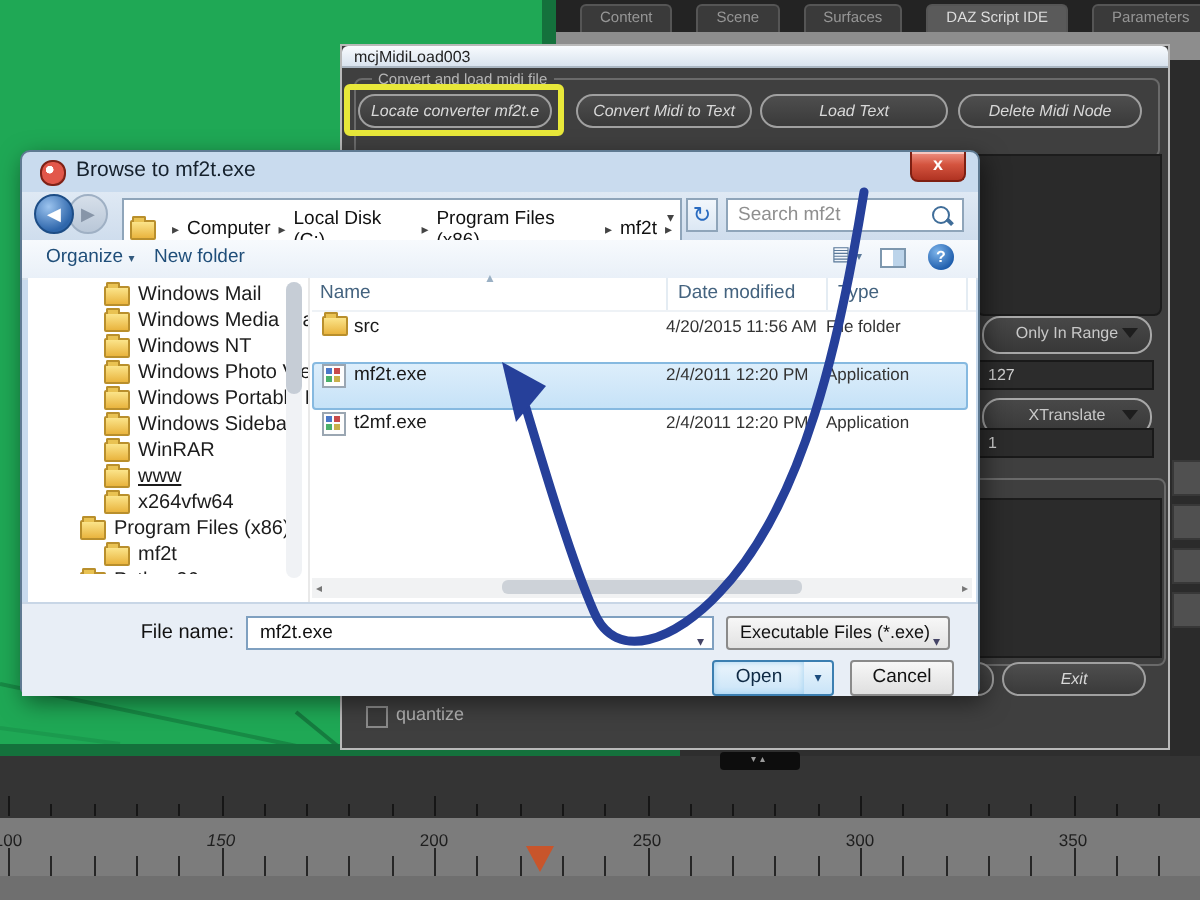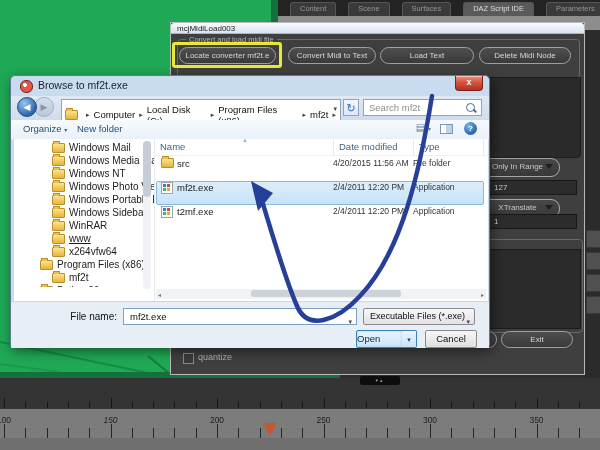--- a/index.html
+++ b/index.html
@@ -21,24 +21,24 @@
   .rightmargin{left:585px;top:30px;width:15px;height:348px;background:#2b2b2b;z-index:2;}
   .rm-bar{position:absolute;left:1px;width:13px;height:16px;background:#505050;border:1px solid #383838;}
 
   
   .midi{left:170px;top:22px;width:415px;height:353px;z-index:3;border:1px solid #b9b9b9;background:#3f3f3f;box-sizing:border-box;}
   .midi-title{position:absolute;left:0;top:0;width:100%;height:11px;background:linear-gradient(#f8fbfe,#d9e3ee);
               border-bottom:1px solid #aab6c2;border-radius:3px 3px 0 0;font-size:8px;color:#222;line-height:11px;padding-left:6px;box-sizing:border-box;}
   .midi-group{position:absolute;left:6px;top:16px;width:401px;height:38px;border:1px solid #6a6a6a;border-radius:4px;}
   .midi-group-label{position:absolute;left:8px;top:-5px;background:#3f3f3f;padding:0 3px;font-size:7.5px;color:#b5b5b5;}
   .pillbtn{position:absolute;height:17px;background:linear-gradient(#4e4e4e,#3a3a3a);border:1px solid #a0a0a0;
-           border-radius:9px;color:#d8d8d8;font-size:8px;text-align:center;line-height:16px;white-space:nowrap;overflow:hidden;box-sizing:border-box;}
+           border-radius:9px;color:#d8d8d8;font-size:8px;text-align:center;line-height:16px;white-space:nowrap;overflow:hidden;box-sizing:border-box;font-style:italic;}
   .hl-yellow{position:absolute;left:1px;top:19px;width:110px;height:26px;border:3px solid #e8e83a;border-radius:3px;box-sizing:border-box;}
   .midi-panel1{position:absolute;left:317px;top:54px;width:91px;height:79px;background:#2a2a2a;border:1px solid #1c1c1c;border-radius:0 0 4px 4px;}
-  .drop{position:absolute;left:304px;width:85px;height:19px;background:linear-gradient(#484848,#383838);border:1px solid #a8a8a8;
+  .drop{position:absolute;left:320px;width:85px;height:19px;background:linear-gradient(#484848,#383838);border:1px solid #a8a8a8;
         border-radius:9px;color:#c8c8c8;font-size:8px;line-height:16px;text-align:center;box-sizing:border-box;}
   .drop .dar{position:absolute;right:6px;top:5px;width:0;height:0;border-left:4px solid transparent;border-right:4px solid transparent;border-top:5px solid #1e1e1e;}
   .dinput{position:absolute;left:318px;width:88px;height:15px;background:#2c2c2c;border:1px solid #191919;color:#cfcfcf;
           font-size:8px;line-height:14px;padding-left:4px;box-sizing:border-box;}
   .dlabel{position:absolute;font-size:8px;color:#b8b8b8;}
   .midi-group2{position:absolute;left:313px;top:216px;width:97px;height:92px;border:1px solid #6a6a6a;border-radius:4px;}
   .midi-panel2{position:absolute;left:317px;top:226px;width:91px;height:78px;background:#2b2b2b;border:1px solid #1c1c1c;}
   .chk{position:absolute;left:12px;top:330px;width:9px;height:9px;background:#3a3a3a;border:1px solid #8a8a8a;}
   .chk-label{position:absolute;left:27px;top:329px;font-size:9px;color:#b0b0b0;}
 
@@ -101,21 +101,21 @@
   .hsb{position:absolute;left:142px;top:150px;width:330px;height:10px;background:#f1f2f3;font-size:6px;color:#777;}
   .hsb-thumb{position:absolute;left:95px;top:1px;width:150px;height:7px;background:#cdd2d8;border-radius:3px;}
   .hsb-arrow{position:absolute;top:2px;}
   .x-bottom{position:absolute;left:0;top:225px;width:478px;height:46px;background:#e8eef6;border-top:1px solid #c8d6e6;}
   .fn-label{position:absolute;left:40px;top:9px;width:66px;font-size:10px;color:#111;text-align:right;}
   .name-combo{position:absolute;left:112px;top:6px;width:234px;height:17px;background:#fff;border:1px solid #7fa0c0;box-sizing:border-box;font-size:9.5px;color:#111;line-height:15px;padding-left:6px;}
   .combo-dar{position:absolute;right:4px;top:5px;font-size:7px;color:#446;}
   .type-combo{position:absolute;left:352px;top:6px;width:112px;height:17px;background:linear-gradient(#f7f7f7,#e2e2e2);border:1px solid #8a8a8a;
               border-radius:2px;box-sizing:border-box;font-size:9px;color:#111;line-height:15px;padding-left:6px;}
   .btn-open{position:absolute;left:345px;top:28px;width:47px;height:18px;background:linear-gradient(#ecf5fc,#c9e4f8);
-            border:1px solid #3c7fb1;border-radius:2px 0 0 2px;box-shadow:inset 0 0 3px #9ed0f0;font-size:9.5px;color:#0f2a44;text-align:left;line-height:16px;box-sizing:border-box;}
+            border:1px solid #3c7fb1;border-radius:2px 0 0 2px;box-shadow:inset 0 0 3px #9ed0f0;font-size:9.5px;color:#0f2a44;text-align:center;line-height:16px;box-sizing:border-box;}
   .btn-open-arrow{position:absolute;left:391px;top:28px;width:15px;height:18px;background:linear-gradient(#ecf5fc,#c9e4f8);
             border:1px solid #3c7fb1;border-left:none;border-radius:0 2px 2px 0;font-size:7px;color:#1d4d7e;text-align:center;line-height:17px;box-sizing:border-box;}
   .btn-cancel{position:absolute;left:414px;top:28px;width:52px;height:18px;background:linear-gradient(#f7f7f7,#dfdfdf);
             border:1px solid #8a8a8a;border-radius:2px;font-size:9.5px;color:#111;text-align:center;line-height:16px;box-sizing:border-box;}
 
   
   .tl-strip{left:0;top:378px;width:600px;height:31px;background:#343434;z-index:2;}
   .tl-handle{position:absolute;left:360px;top:-2px;width:40px;height:9px;background:#0d0d0d;border-radius:2px;
              color:#9a9a9a;font-size:5px;text-align:center;line-height:9px;letter-spacing:2px;}
   .ruler{left:0;top:409px;width:600px;height:41px;background:#7c7c7c;z-index:2;}

